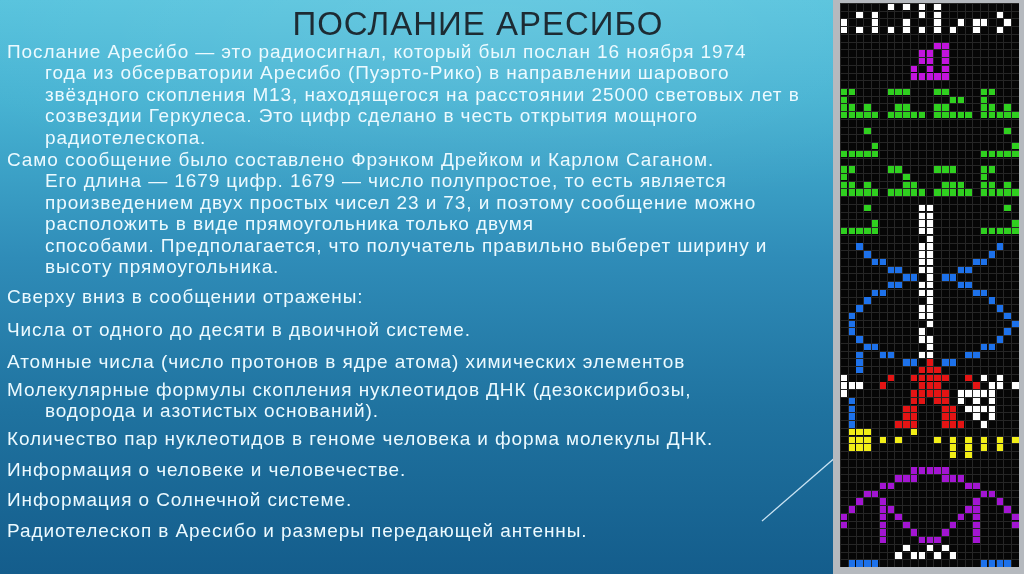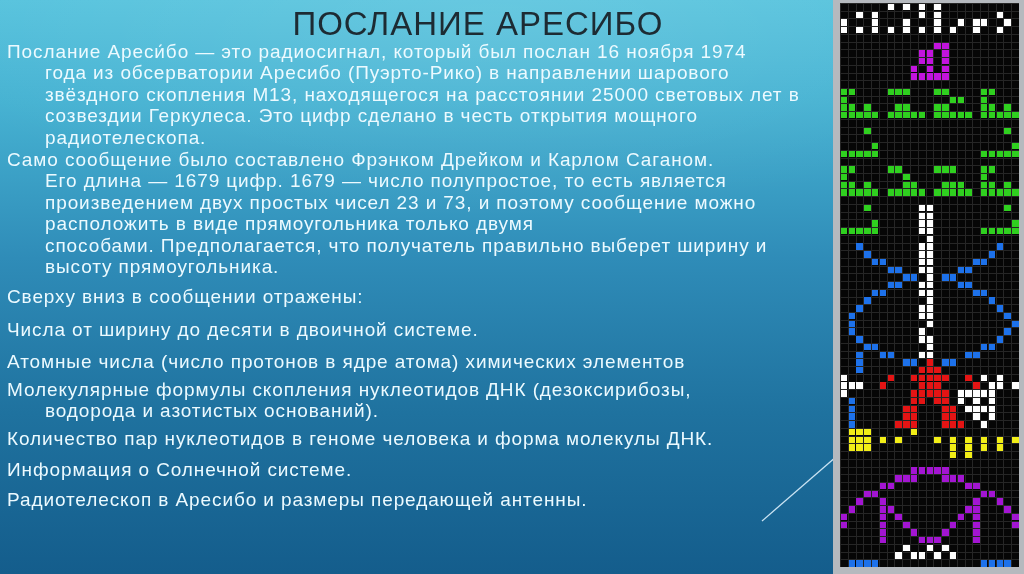--- a/index.html
+++ b/index.html
@@ -72,31 +72,34 @@
         <div class="line cont">Его длина — 1679 цифр. 1679 — число полупростое, то есть является</div>
         <div class="line cont">произведением двух простых чисел 23 и 73, и поэтому сообщение можно</div>
         <div class="line cont">расположить в виде прямоугольника только двумя</div>
         <div class="line cont">способами.  Предполагается, что получатель правильно выберет ширину и</div>
         <div class="line cont">высоту прямоугольника.</div>
       </div>
       <div class="para">
         <div class="line">Сверху вниз в сообщении отражены:</div>
       </div>
       <div class="para">
-        <div class="line">Числа от ширину до десяти в двоичной системе.</div>
+        <div class="line">Числа от одного до десяти в двоичной системе.</div>
       </div>
       <div class="para">
         <div class="line">Атомные числа (число протонов в ядре атома) химических элементов</div>
       </div>
       <div class="para">
         <div class="line">Молекулярные формулы скопления нуклеотидов ДНК (дезоксирибозы,</div>
         <div class="line cont">водорода и азотистых оснований).</div>
       </div>
       <div class="para">
         <div class="line">Количество пар нуклеотидов в геноме человека и форма молекулы ДНК.</div>
+      </div>
+      <div class="para">
+        <div class="line">Информация о человеке и человечестве.</div>
       </div>
       <div class="para">
         <div class="line">Информация о Солнечной системе.</div>
       </div>
       <div class="para">
         <div class="line">Радиотелескоп в Аресибо и размеры передающей антенны.</div>
       </div>
     </div>
 
   <svg class="callout" width="1024" height="574">

